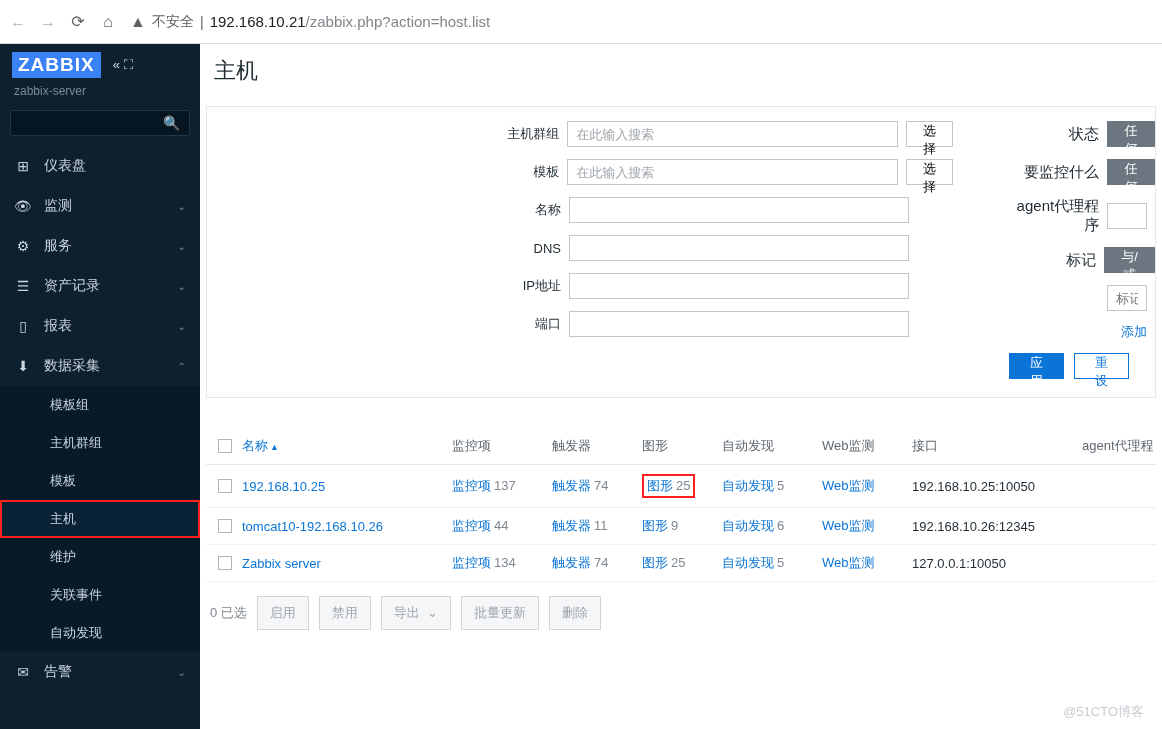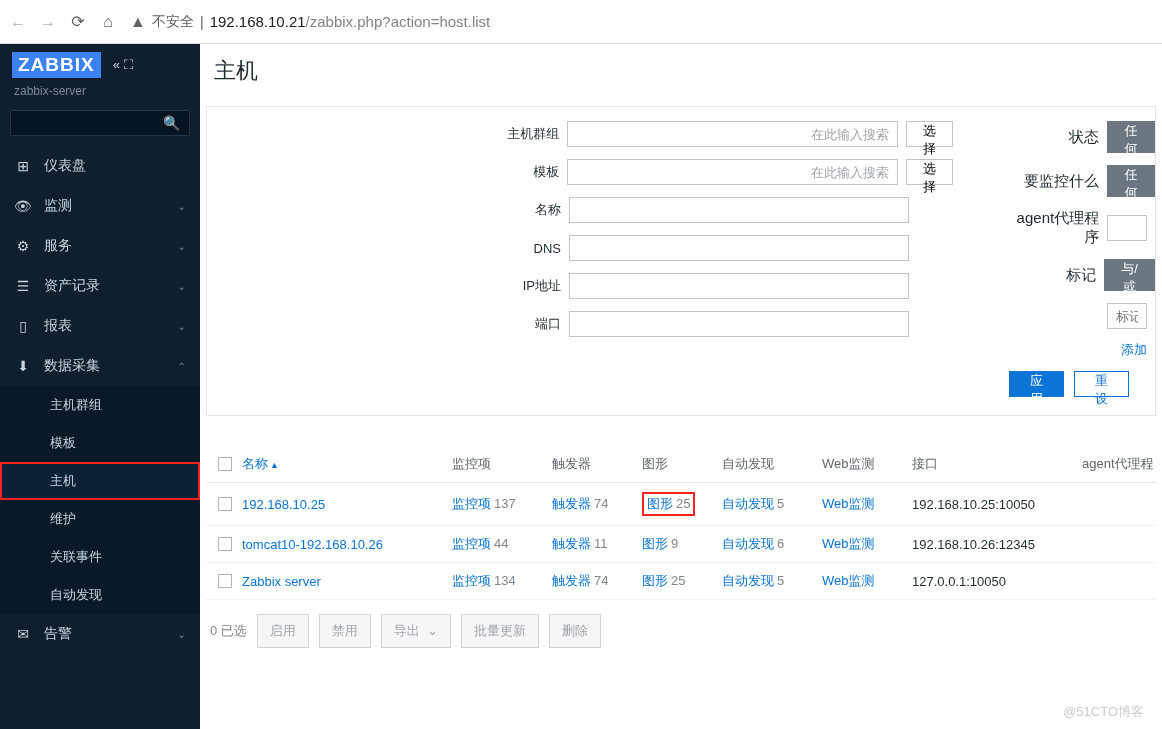--- a/index.html
+++ b/index.html
@@ -25,25 +25,25 @@
 .nav-chev { margin-left: auto; font-size: 10px; color: #7a8a99; }
 .sub-items { background: #081a29; }
 .sub-item { padding: 10px 14px 10px 50px; font-size: 13px; color: #c9d4de; cursor: pointer; position: relative; }
 .sub-item.active { background: #0a2235; border: 2px solid #ff2020; padding: 8px 12px 8px 48px; }
 .main { flex: 1; background: #fff; overflow: hidden; display: flex; flex-direction: column; }
 .page-title { font-size: 22px; padding: 12px 14px; color: #1f2c33; }
 .filter-card { margin: 8px 6px 6px 6px; border: 1px solid #e6e6e6; background: #fff; padding: 14px 0 18px 0; display: flex; gap: 16px; }
 .filter-col { display: flex; flex-direction: column; gap: 12px; }
 .frow { display: flex; align-items: center; gap: 8px; }
 .flabel { width: 64px; text-align: right; font-size: 13px; color: #1f2c33; }
-.finput { width: 340px; height: 26px; border: 1px solid #c0c6cc; padding: 0 8px; font-size: 13px; text-align: right; }
+.finput { width: 340px; height: 26px; border: 1px solid #c0c6cc; padding: 0 8px; font-size: 13px; }
 .finput::placeholder { color: #a0a6ac; }
 .fbtn { height: 26px; border: 1px solid #c0c6cc; background: #fff; padding: 0 10px; font-size: 13px; cursor: pointer; }
 .filter-col.right .flabel2 { width: 90px; text-align: right; font-size: 15px; }
-.tagbtn { background: #6b7680; color: #fff; border: 1px solid #6b7680; height: 32px; padding: 0 10px; font-size: 13px; }
+.tagbtn { background: #6b7680; color: #fff; border: 1px solid #6b7680; height: 26px; padding: 0 10px; font-size: 13px; }
 .taginput { height: 26px; border: 1px solid #c0c6cc; padding: 0 8px; font-size: 13px; width: 40px; }
 .link-add { color: #0b75d7; cursor: pointer; font-size: 13px; text-align: right; width: 100%; padding-right: 8px; }
 .action-row { display: flex; gap: 10px; justify-content: flex-end; padding: 0 26px 0 0; }
 .btn-primary { background: #0b75d7; color: #fff; border: 1px solid #0b75d7; height: 26px; padding: 0 14px; font-size: 13px; cursor: pointer; }
 .btn-sec { background: #fff; color: #0b75d7; border: 1px solid #0b75d7; height: 26px; padding: 0 14px; font-size: 13px; cursor: pointer; }
 .table { margin: 24px 6px 0 6px; }
 .thead, .trow { display: grid; grid-template-columns: 36px 210px 100px 90px 80px 100px 90px 170px 80px; align-items: center; padding: 9px 0; }
 .thead { color: #606870; font-size: 13px; border-bottom: 1px solid #e6e6e6; }
 .trow { border-bottom: 1px solid #f0f0f0; font-size: 13px; }
 .chk { width: 14px; height: 14px; border: 1px solid #aeb5bc; margin-left: 12px; cursor: pointer; }
@@ -110,20 +110,21 @@
         <span class="nav-ic">▯</span>
         <span>报表</span>
         <span class="nav-chev">⌄</span>
       </div>
     <div class="nav-item">
         <span class="nav-ic">⬇</span>
         <span>数据采集</span>
         <span class="nav-chev">⌃</span>
       </div>
     <div class="sub-items">
+      <div class="sub-item">模板组</div>
       <div class="sub-item">主机群组</div>
       <div class="sub-item">模板</div>
       <div class="sub-item active">主机</div>
       <div class="sub-item">维护</div>
       <div class="sub-item">关联事件</div>
       <div class="sub-item">自动发现</div>
     </div>
     <div class="nav-item">
         <span class="nav-ic">✉</span>
         <span>告警</span>

